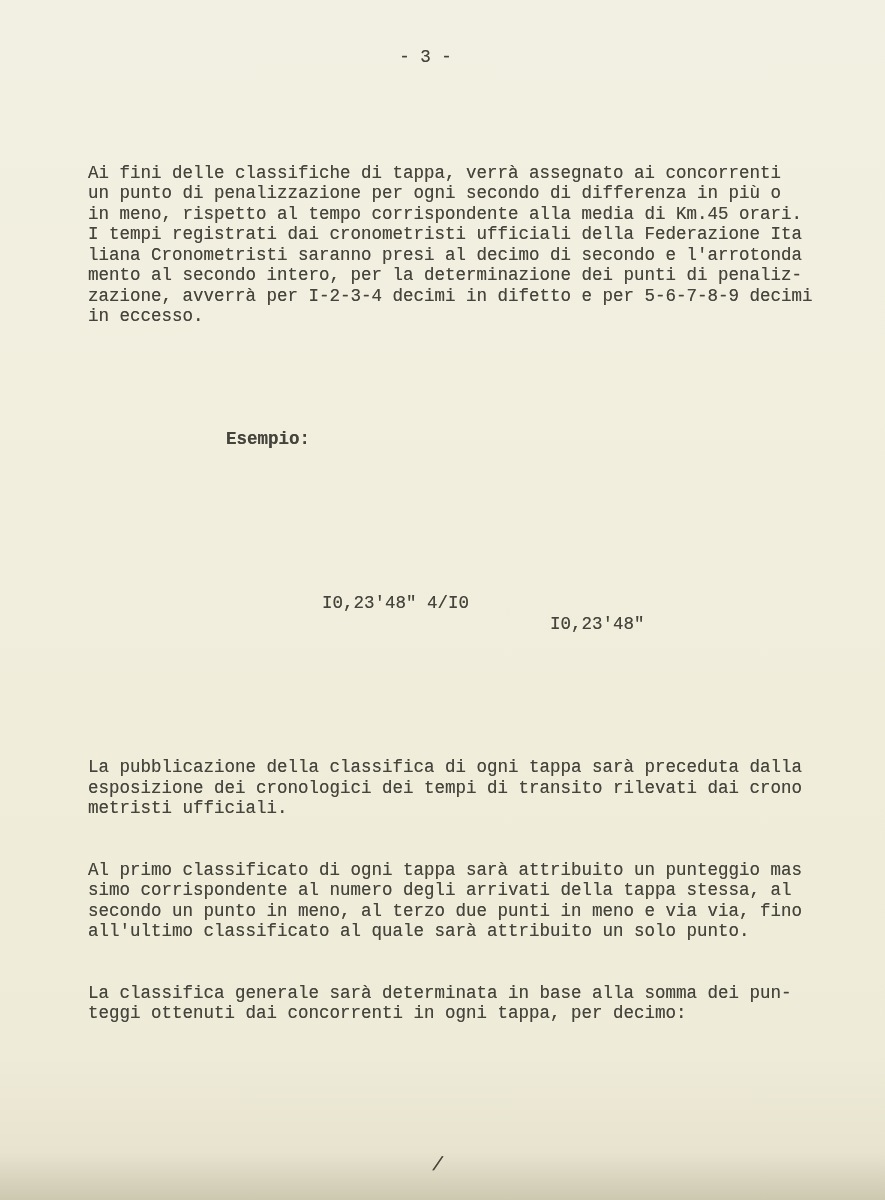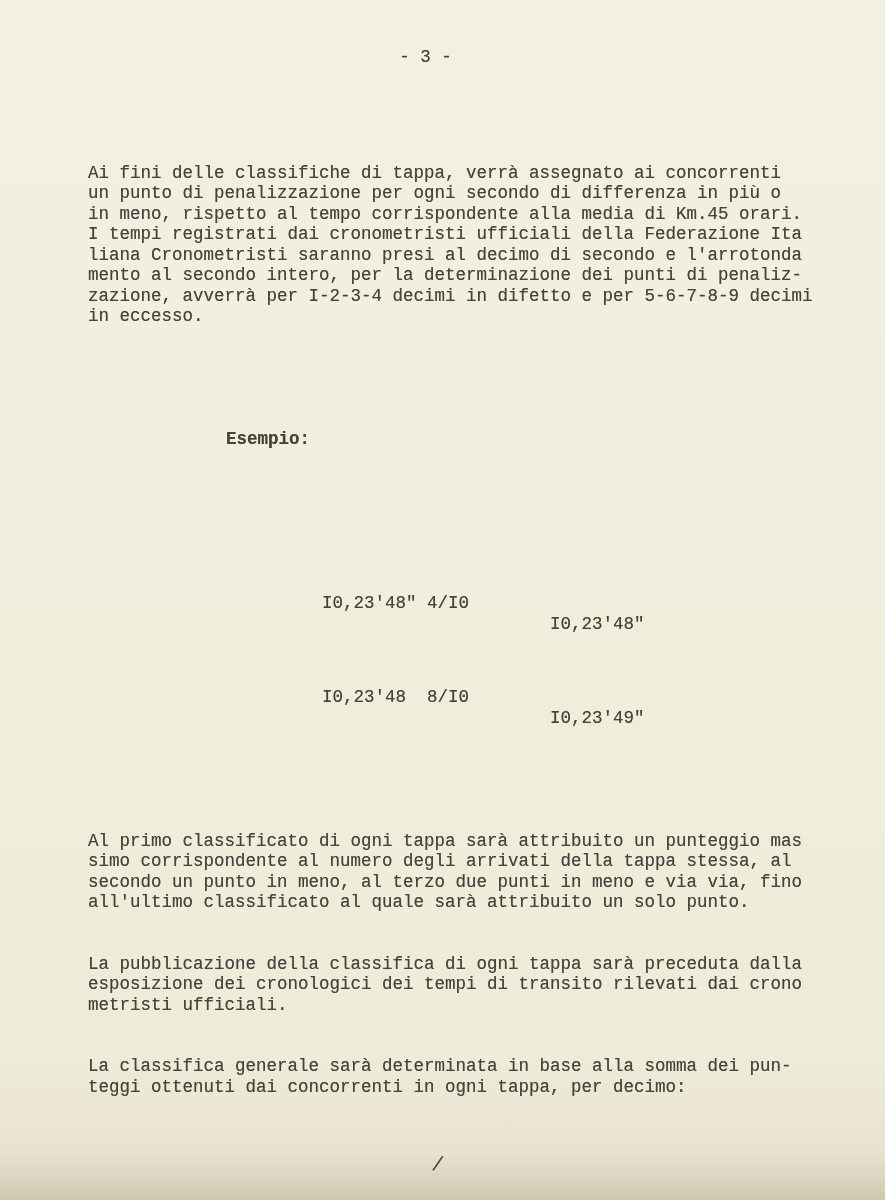--- a/index.html
+++ b/index.html
@@ -46,34 +46,30 @@
     <div class="example">
       <div class="ex-label">Esempio:</div>
       <div class="ex-rows">
         
       
           <div class="ex-row">
             <span class="ex-left">I0,23'48" 4/I0</span>
             <span class="ex-right">I0,23'48"</span>
           </div>
         
-          <div class="ex-row">
-            <span class="ex-left">I0,23'48  8/I0</span>
-            <span class="ex-right">I0,23'49"</span>
-          </div>
         </div>
     </div>
 
+    <div class="para">La pubblicazione della classifica di ogni tappa sarà preceduta dalla
+esposizione dei cronologici dei tempi di transito rilevati dai crono
+metristi ufficiali.</div>
     <div class="para">Al primo classificato di ogni tappa sarà attribuito un punteggio mas
 simo corrispondente al numero degli arrivati della tappa stessa, al
 secondo un punto in meno, al terzo due punti in meno e via via, fino
 all'ultimo classificato al quale sarà attribuito un solo punto.</div>
-    <div class="para">La pubblicazione della classifica di ogni tappa sarà preceduta dalla
-esposizione dei cronologici dei tempi di transito rilevati dai crono
-metristi ufficiali.</div>
     <div class="para">La classifica generale sarà determinata in base alla somma dei pun-
 teggi ottenuti dai concorrenti in ogni tappa, per decimo:</div>
 
     
 
     
 
     
 
     

